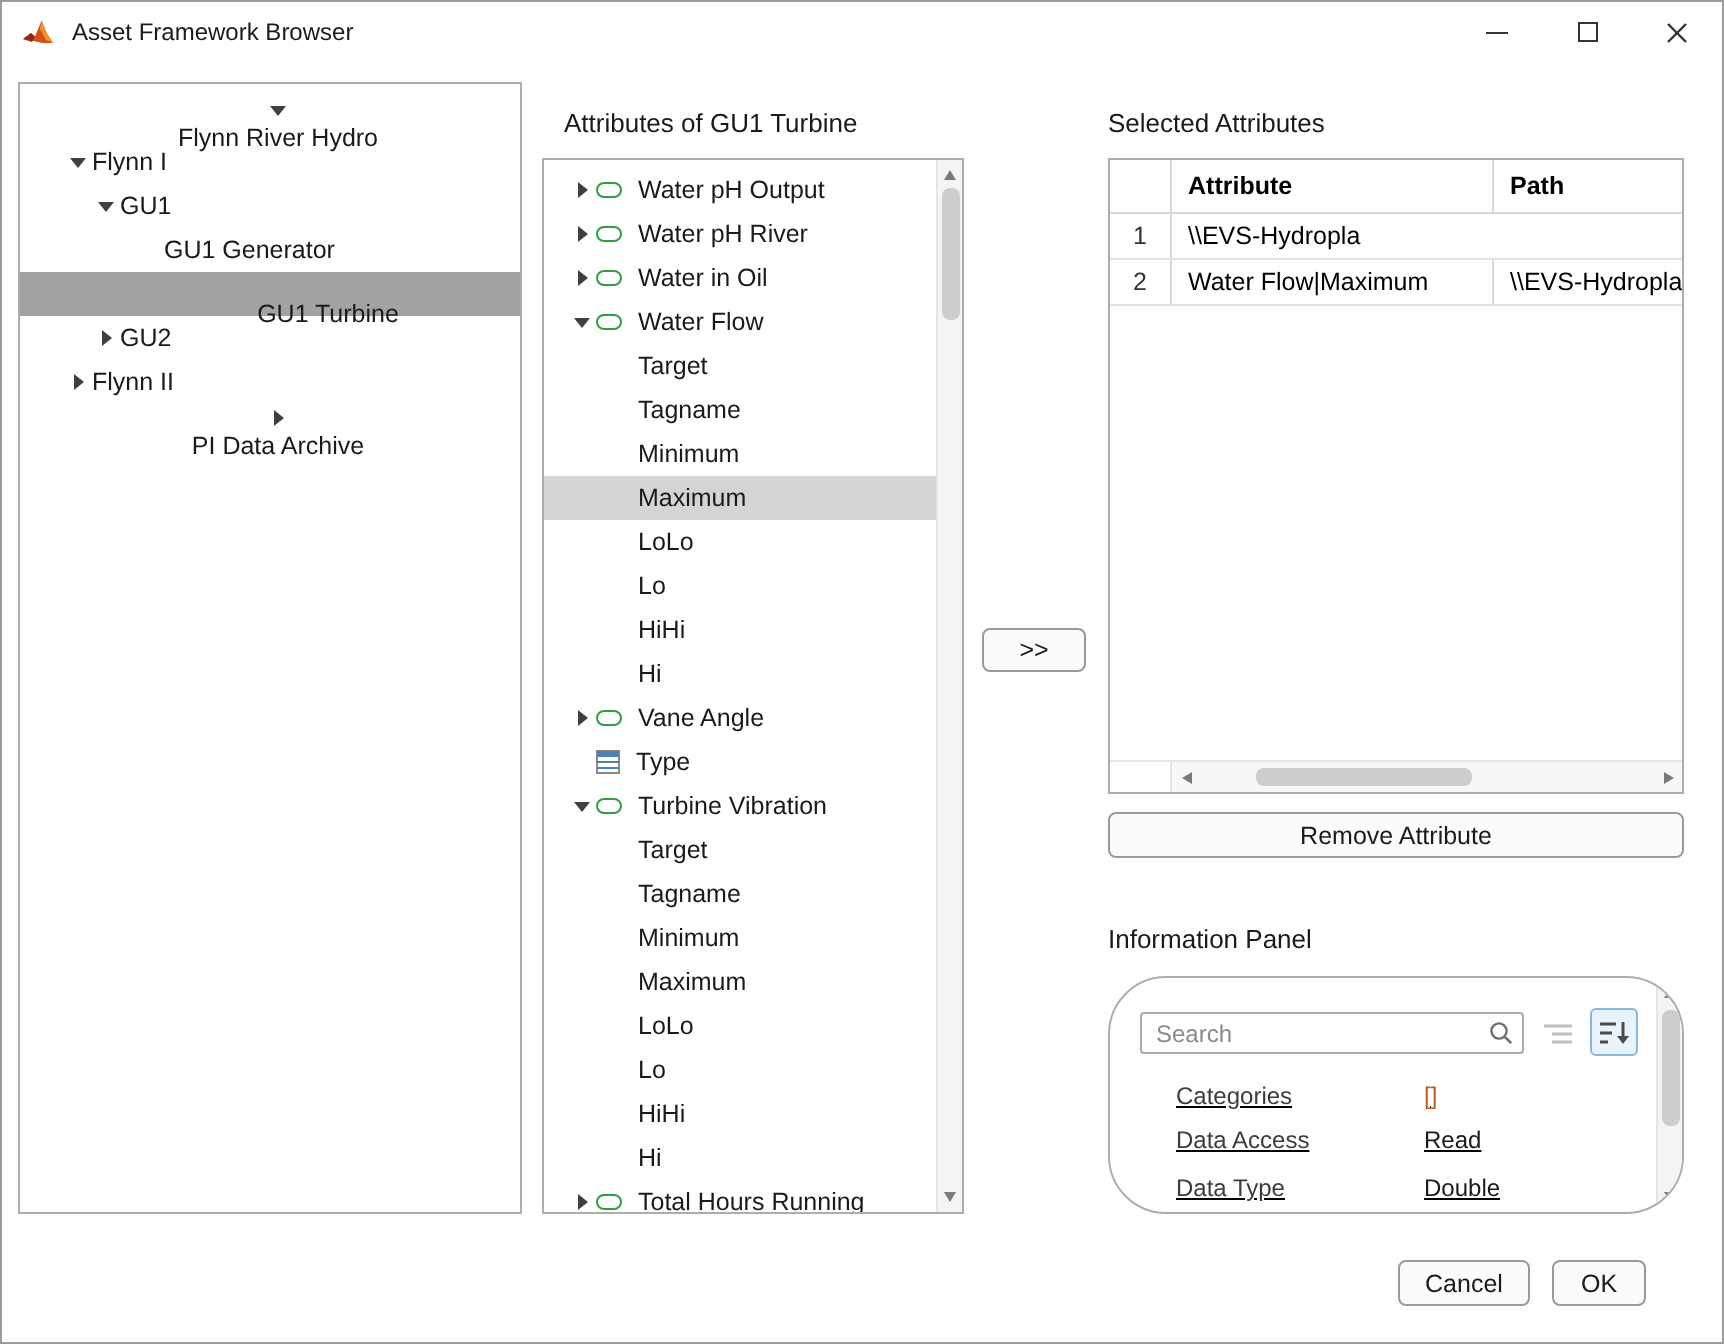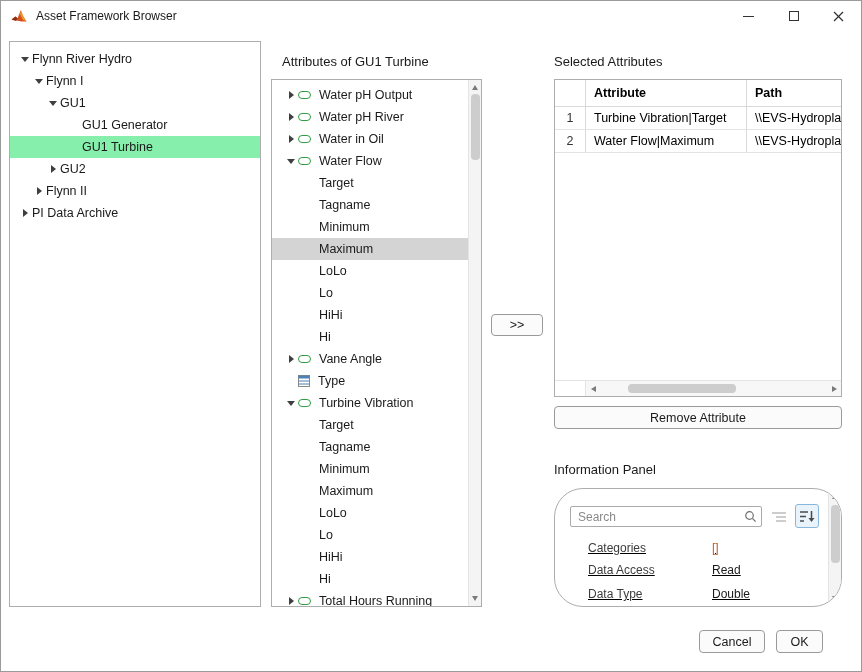--- a/index.html
+++ b/index.html
@@ -16,22 +16,22 @@
   .min-glyph { width:11px; height:1px; background:#333; }
   .max-glyph { width:10px; height:10px; border:1px solid #333; }
 
   
   .panel-border { border:1px solid #adadad; background:#fff; }
   .heading { position:absolute; font-size:13px; color:#1a1a1a; }
 
   
   .tree-panel { position:absolute; left:8px; top:40px; width:252px; height:566px; overflow:hidden; padding-top:6px; }
   .tree-row { height:22px; display:flex; align-items:center; font-size:12.5px; color:#1a1a1a; cursor:default; }
-  .tree-row.selected { background:#86efac; }
-  .lvl0 { padding-left:8px; } .lvl1 { padding-left:22px; } .lvl2 { padding-left:36px; } .lvl3 { padding-left:58px; }
+  .tree-row.selected { background:#a3a3a3;flex-direction:column; }
+  .lvl0 { padding-left:8px;flex-direction:column; } .lvl1 { padding-left:22px; } .lvl2 { padding-left:36px; } .lvl3 { padding-left:58px; }
   .arrow-slot { width:14px; height:14px; display:flex; align-items:center; justify-content:center; flex:none; }
   .tri-exp { width:0; height:0; border-left:4px solid transparent; border-right:4px solid transparent; border-top:5px solid #3f3f3f; }
   .tri-col { width:0; height:0; border-top:4px solid transparent; border-bottom:4px solid transparent; border-left:5px solid #3f3f3f; }
 
   
   .attr-list { position:absolute; left:270px; top:78px; width:211px; height:528px; overflow:hidden; padding-top:4px; }
   .attr-row { height:22px; display:flex; align-items:center; font-size:12.5px; color:#1a1a1a; padding-left:12px; margin-right:13px; cursor:default; }
   .attr-row.selected { background:#d4d4d4; }
   .attr-row.child { padding-left:47px; }
   .attr-icon { width:13px; height:8px; border:1.5px solid #2f9e44; border-radius:4px; flex:none; margin-right:8px; background:#fff; }
@@ -284,21 +284,20 @@
   <div class="heading" style="left:553px; top:53px;">Selected Attributes</div>
 
   <div class="sel-table panel-border">
     <div class="thead">
       <div class="cell col-num"></div>
       <div class="cell col-attr">Attribute</div>
       <div class="cell col-path">Path</div>
     </div>
     <div class="trow">
       <div class="cell col-num">1</div>
-      <div class="cell col-attr">Turbine Vibration|Target</div>
       <div class="cell col-path">\\EVS-Hydropla</div>
     </div>
     <div class="trow">
       <div class="cell col-num">2</div>
       <div class="cell col-attr">Water Flow|Maximum</div>
       <div class="cell col-path">\\EVS-Hydropla</div>
     </div>
 
     <div class="hscroll">
       <div class="h-corner"></div>

